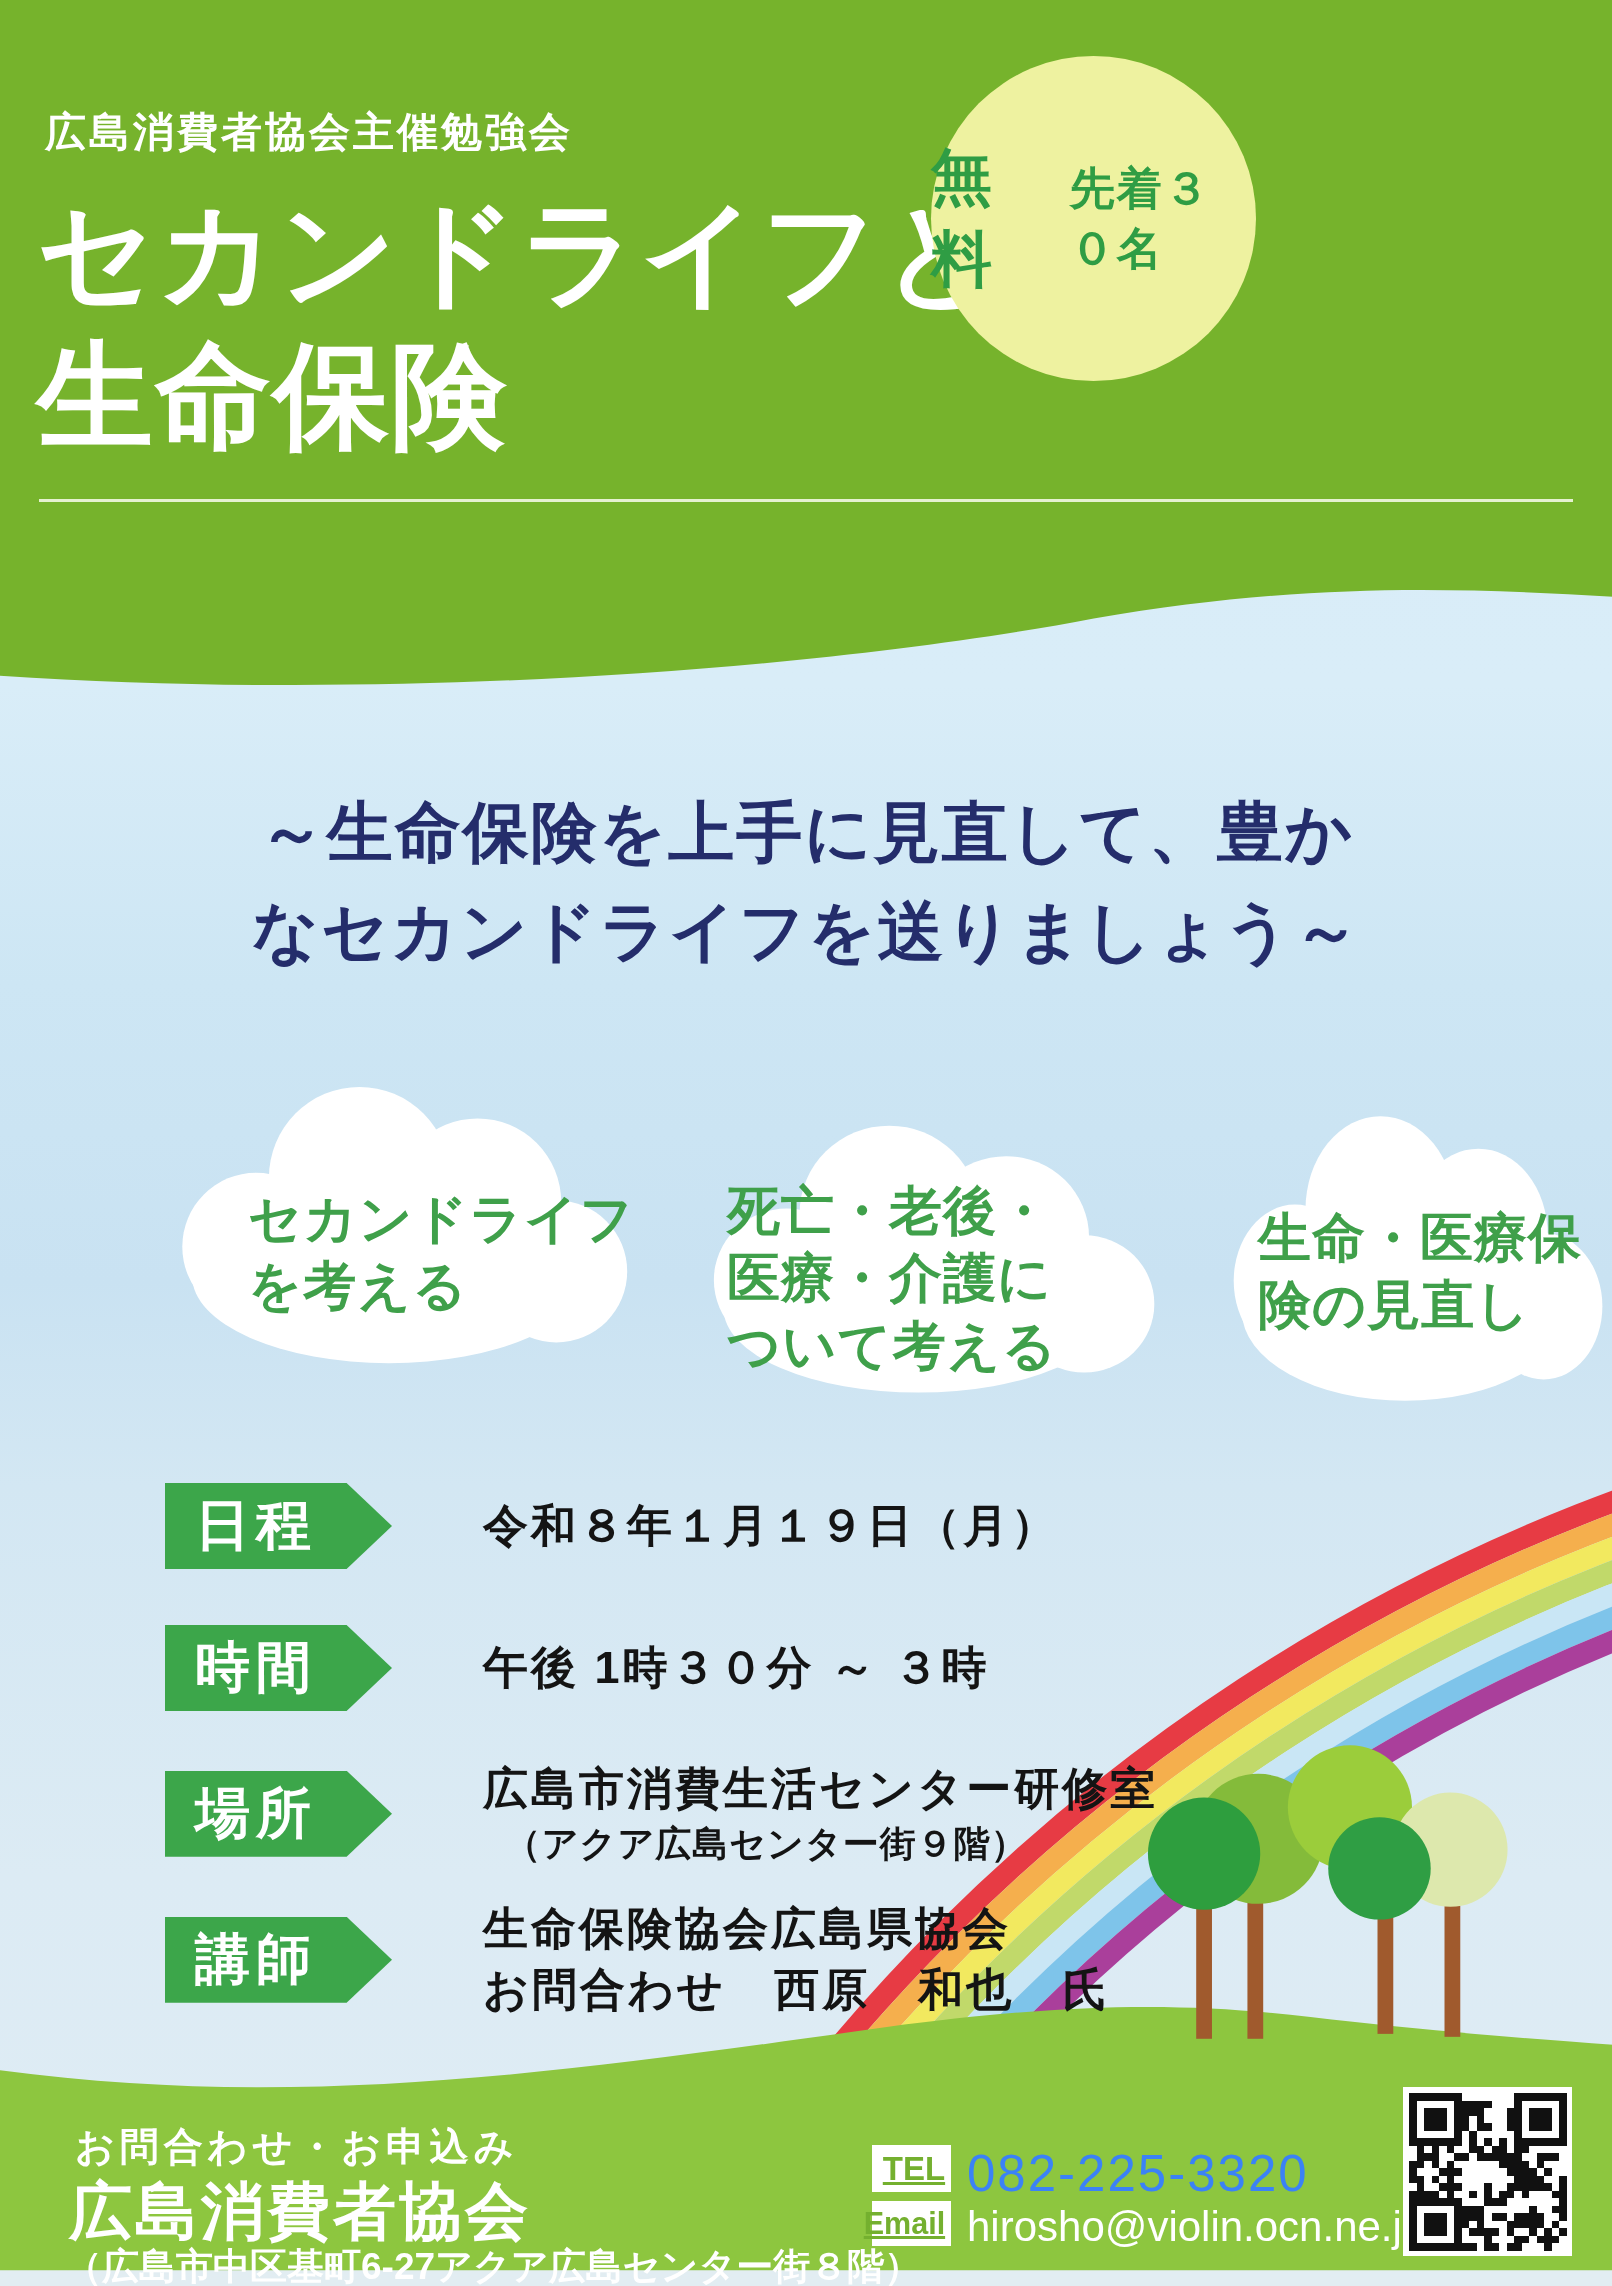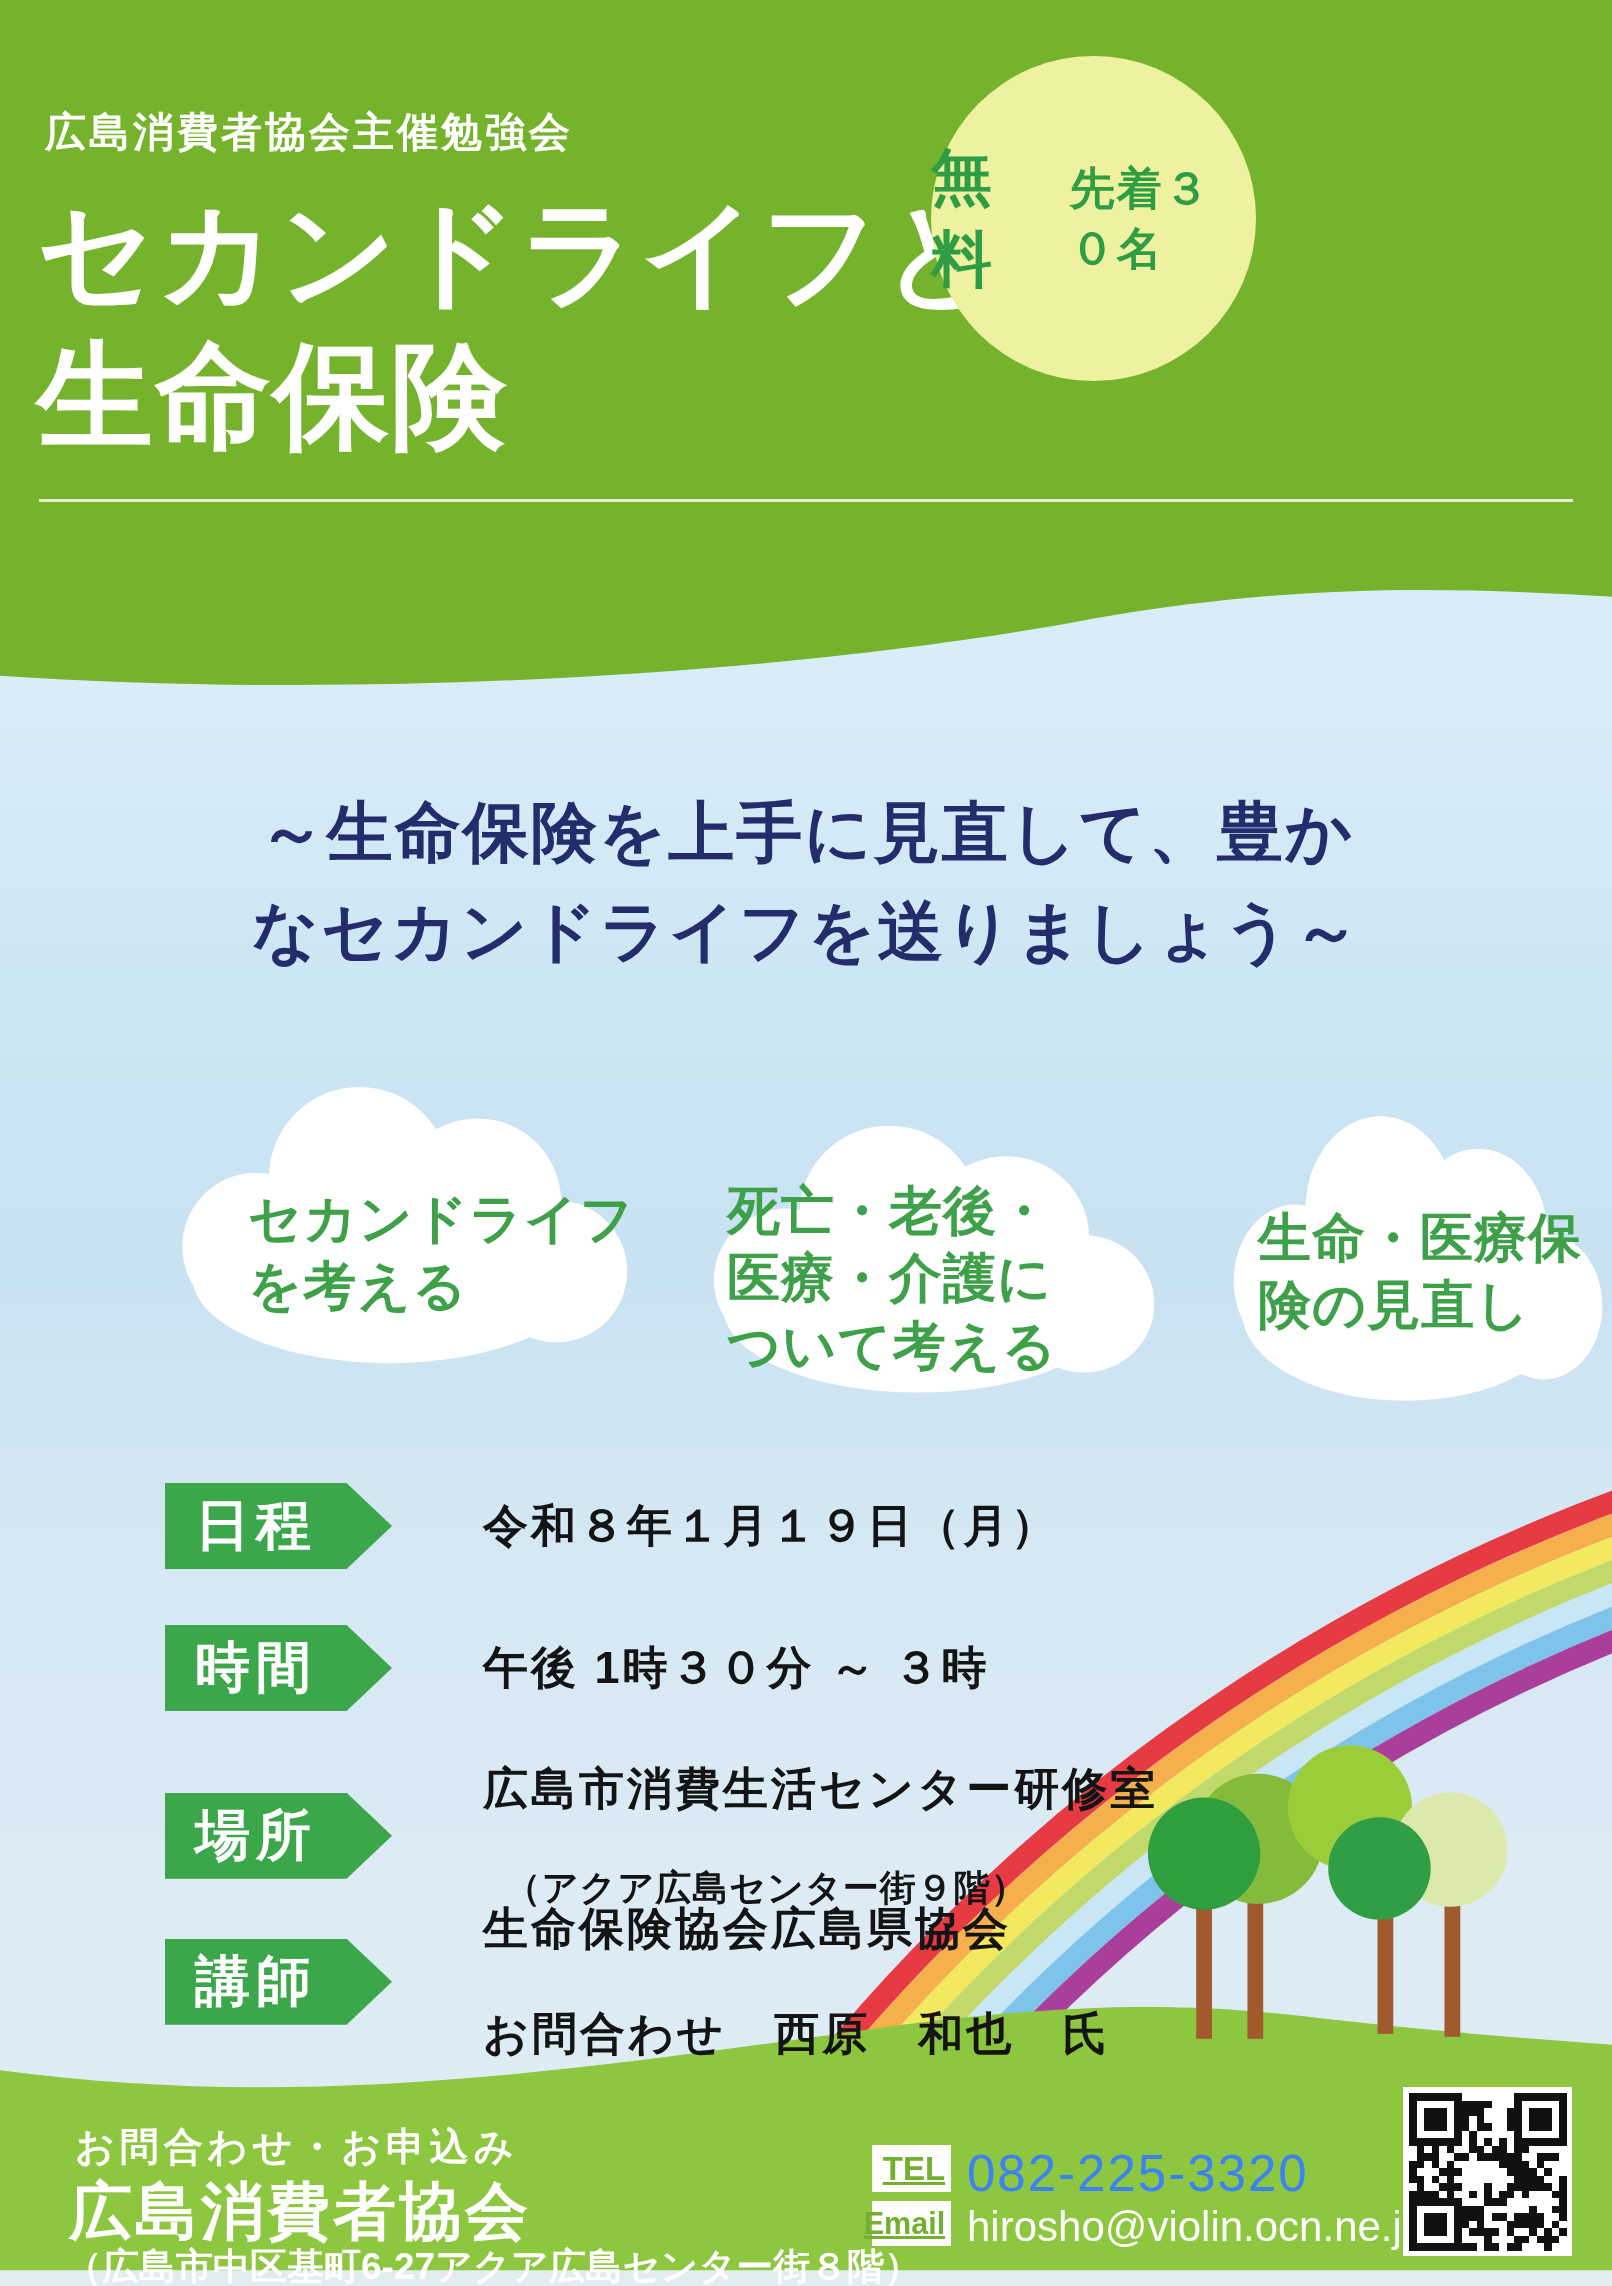--- a/index.html
+++ b/index.html
@@ -48,21 +48,21 @@
   #cloud3 .cloud-text{left:61px;top:71px;margin-top:25px;}
 
   
   .srow{left:165px;display:flex;align-items:center;z-index:2;}
   .srow .arrow{width:227px;height:86px;background:#3ca64a;flex:0 0 auto;
     clip-path:polygon(0 0,80% 0,100% 50%,80% 100%,0 100%);
     display:flex;align-items:center;justify-content:center;padding-right:45px;
     box-sizing:border-box;color:#fff;font-size:55px;font-weight:700;letter-spacing:5.9px;}
   .srow .stext{margin-left:91px;color:#141414;font-weight:700;}
   .srow .line1{font-size:45px;letter-spacing:3px;line-height:1.35;}
-  .srow .line2{font-size:45px;letter-spacing:3px;line-height:1.35;margin-top:44px;}
+  .srow .line2{font-size:45px;letter-spacing:3px;line-height:1.35;}
   .srow .sub{font-size:36px;letter-spacing:1px;padding-left:21.7px;}
   #row0{top:1483px;}
   #row1{top:1625px;}
   #row2{top:1759px;}
   #row3{top:1899px;}
 
   
   .f-heading{left:75px;top:2120px;color:#fff;font-size:39px;font-weight:700;
     letter-spacing:4.9px;z-index:3;}
   .f-org{left:69px;top:2169px;color:#fff;font-size:63px;font-weight:700;

